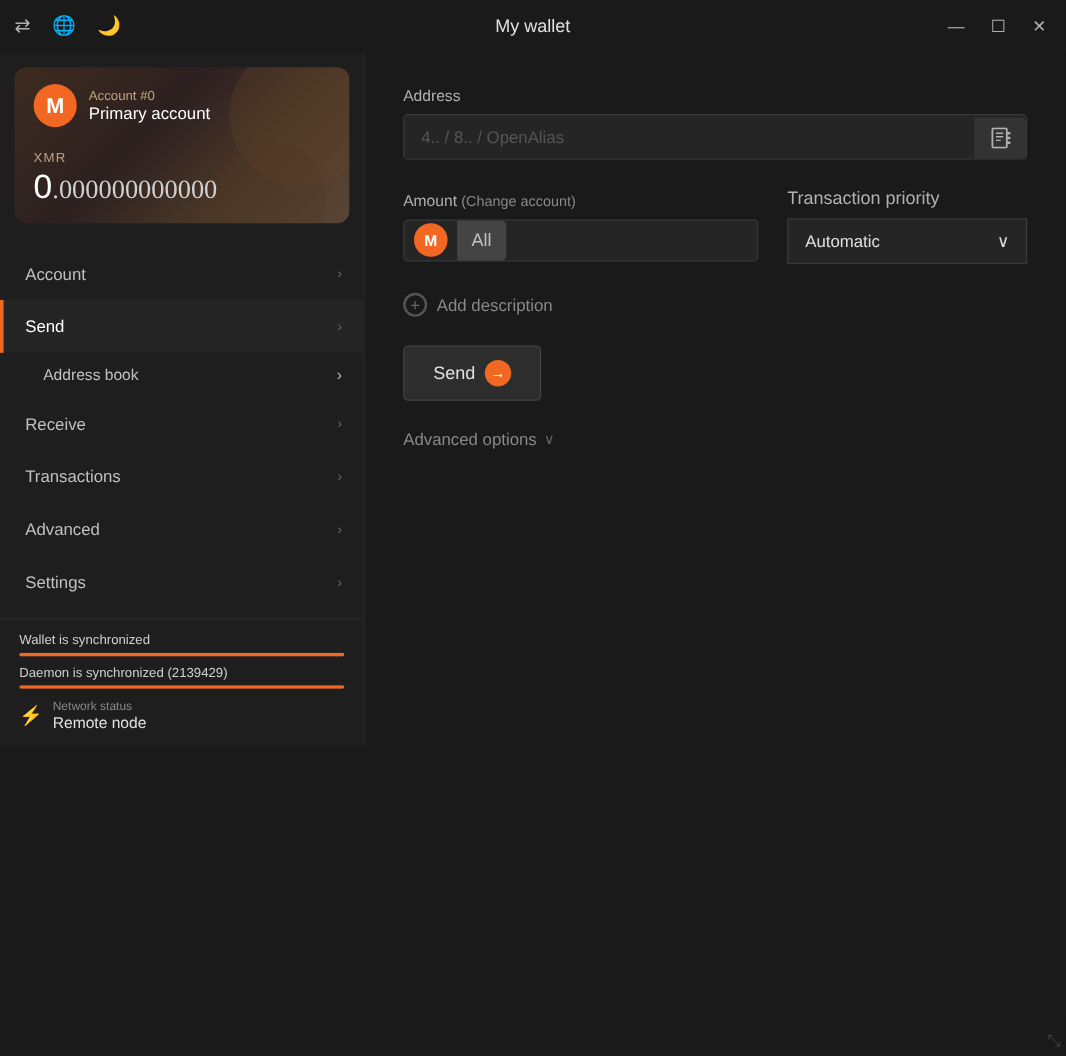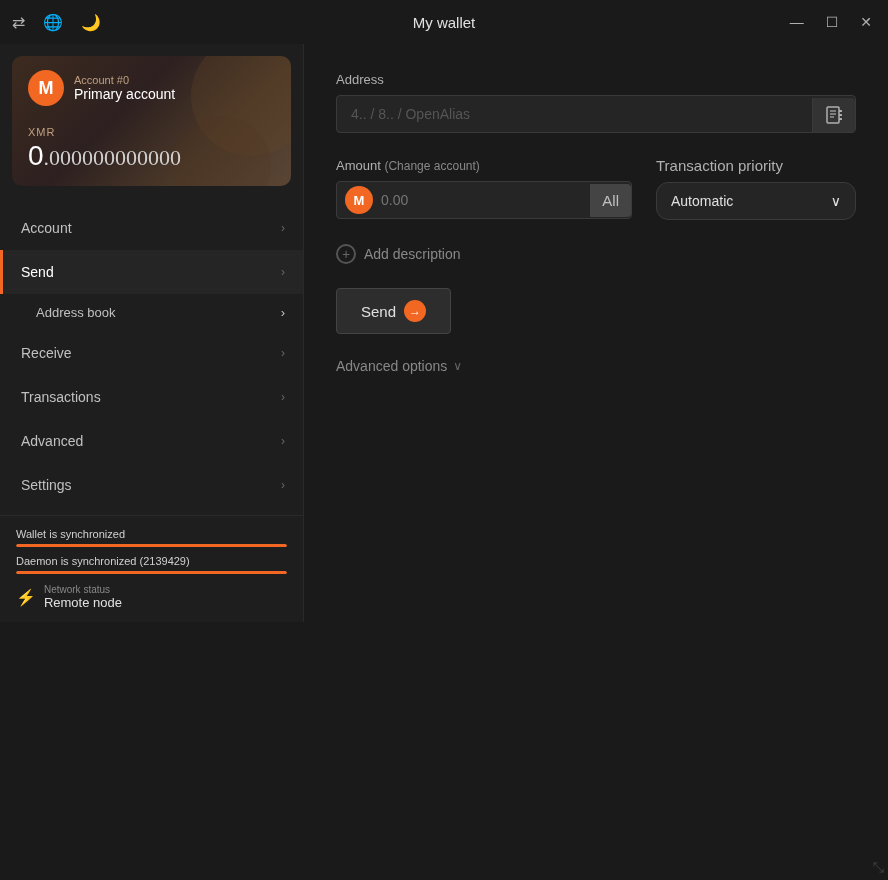--- a/index.html
+++ b/index.html
@@ -356,21 +356,21 @@
     }
     .priority-label {
       font-size: 15px;
       color: #b0b0b0;
       margin-bottom: 8px;
     }
     .priority-select {
       width: 100%;
       background: #252525;
       border: 1px solid #3a3a3a;
-      border-radius: 12px;
+      border-radius: 0;
       color: #e0e0e0;
       font-size: 14px;
       padding: 10px 14px;
       cursor: pointer;
       display: flex;
       align-items: center;
       justify-content: space-between;
     }
 
     .add-description {
@@ -556,21 +556,20 @@
         </button>
       </div>
 
       <div class="amount-row">
         <div class="amount-group">
           <div class="amount-label">
             <span>Amount</span> <span class="change-account">(Change account)</span>
           </div>
           <div class="amount-input-wrapper">
             <div class="monero-icon-small">M</div>
-            <input class="amount-input" type="text" placeholder="0.00" style="">
             <button class="all-btn">All</button>
           </div>
         </div>
         <div class="priority-group">
           <div class="priority-label">Transaction priority</div>
           <div class="priority-select">
             <span>Automatic</span>
             <span>∨</span>
           </div>
         </div>

